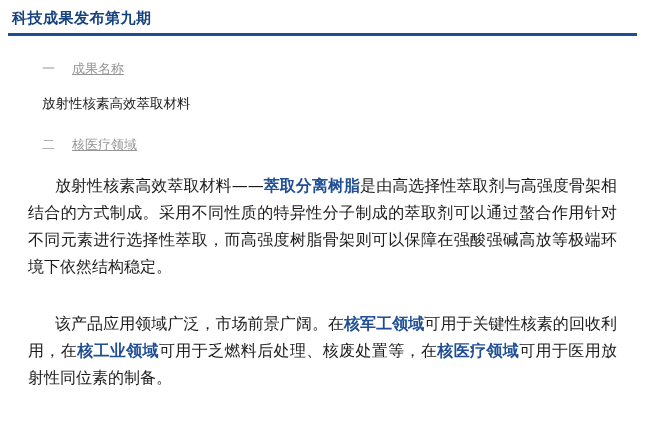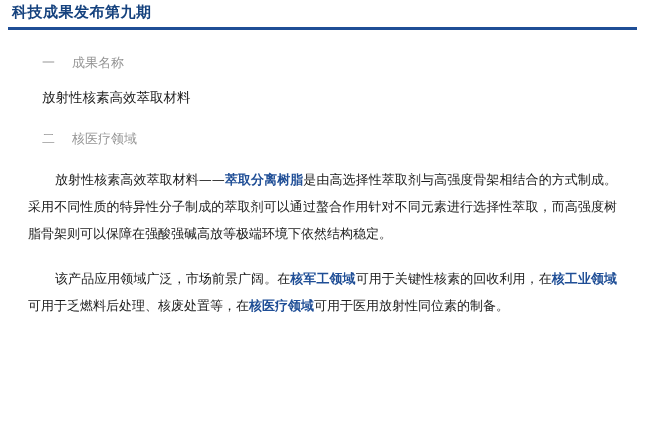--- a/index.html
+++ b/index.html
@@ -17,21 +17,21 @@
   .page {
     position: relative;
     width: 645px;
     height: 447px;
     box-sizing: border-box;
   }
 
   
   .header {
     position: relative;
-    margin: 2px 8px 0 8px;
+    margin: 8px 8px 0 8px;
     height: 30px;
   }
   .header-title {
     position: relative;
     display: inline-block;
     font-size: 15px;
     font-weight: bold;
     color: #15427e;
     letter-spacing: 0.5px;
     padding: 0 4px 4px 4px;
@@ -55,40 +55,41 @@
     color: #8d8d8d;
     font-size: 13px;
   }
   .section-num {
     width: 30px;
     flex: 0 0 30px;
     color: #9b9b9b;
   }
   .section-label {
     color: #949494;
+    text-decoration: underline;
   }
 
   
   .answer-line {
     margin: 14px 0 0 0;
     padding-left: 42px;
     font-size: 13.5px;
     color: #1b1b1b;
     line-height: 22px;
   }
   .para {
     margin: 18px 28px 0 28px;
-    font-size: 13px;
+    font-size: 16px;
     line-height: 27px;
     color: #1b1b1b;
     text-align: justify;
     text-indent: 27px;
   }
   .para.second {
-    margin-top: 18px;
+    margin-top: 30px;
   }
   .kw {
     color: #1f4e96;
     font-weight: bold;
   }
 </style>
 </head>
 <body>
 
 <div class="page">

